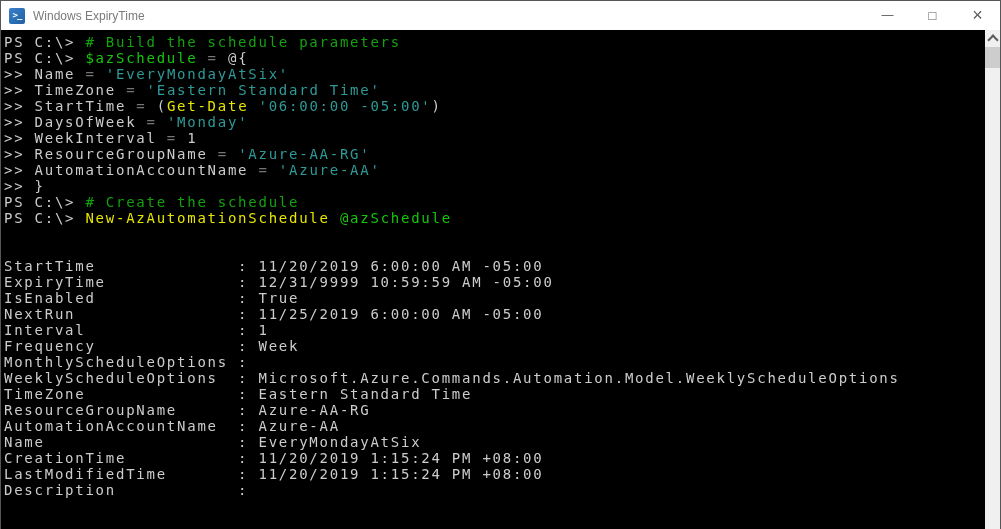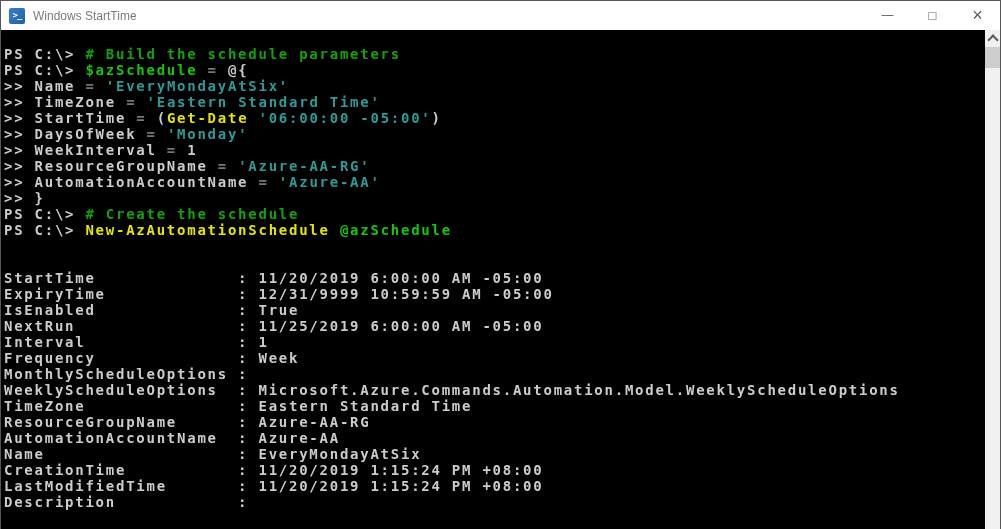--- a/index.html
+++ b/index.html
@@ -29,23 +29,23 @@
     color:#5a5a5a; background:transparent; border:none; padding:0; cursor:default;
   }
   .glyph-min { font-size:12px; line-height:29px; }
   .glyph-max { font-size:13px; line-height:29px; }
   .glyph-close { font-size:18px; line-height:29px; }
   
   .terminal {
     position:absolute; top:29px; left:0; right:0; bottom:0; background:#000000;
   }
   .term-text {
-    position:absolute; top:16px; left:3px; right:17px;
+    position:absolute; top:4px; left:3px; right:17px;
     font-family:"DejaVu Sans Mono",monospace; font-size:14px; line-height:16px;
-    letter-spacing:1.75px; white-space:pre; color:#cccccc;font-weight:bold;
+    letter-spacing:1.75px; white-space:pre; color:#cccccc;
   }
   .line { height:16px; }
   
   .scrollbar {
     position:absolute; top:0; right:0; bottom:0; width:15px; background:#f0f0f0;
   }
   .sb-up {
     height:17px; display:flex; align-items:flex-start; justify-content:center;
   }
   .sb-up-chevron {
@@ -57,21 +57,21 @@
     position:absolute; top:17px; left:0; width:15px; height:21px; background:#cdcdcd;
   }
 </style>
 </head>
 <body>
 
 <div class="window">
 
   <div class="titlebar">
     <div class="ps-icon">&gt;_</div>
-    <div class="title-text">Windows StartTime</div>
+    <div class="title-text">Windows ExpiryTime</div>
     <div class="caption-buttons">
       <button class="caption-btn">
         <span class="glyph-min">—</span>
       </button>
       <button class="caption-btn">
         <span class="glyph-max">□</span>
       </button>
       <button class="caption-btn">
         <span class="glyph-close">×</span>
       </button>

